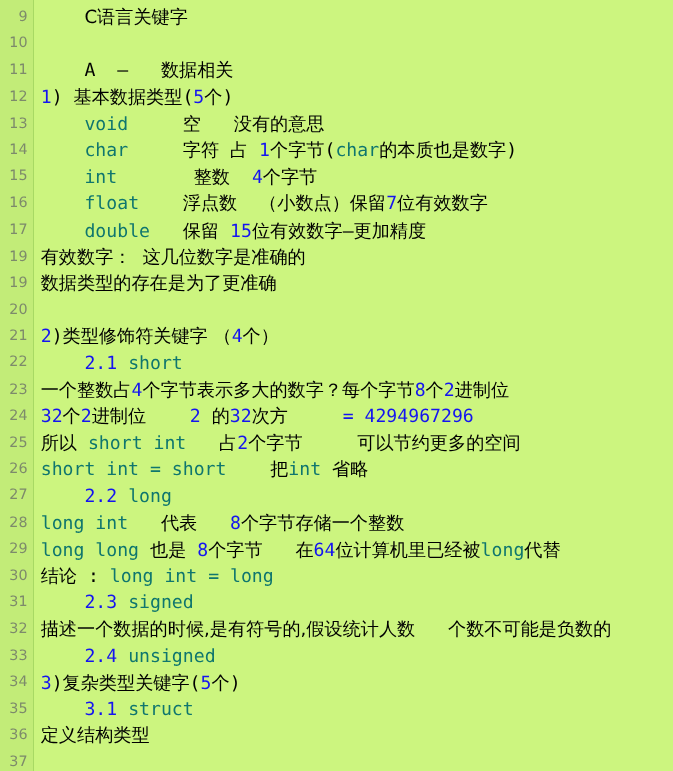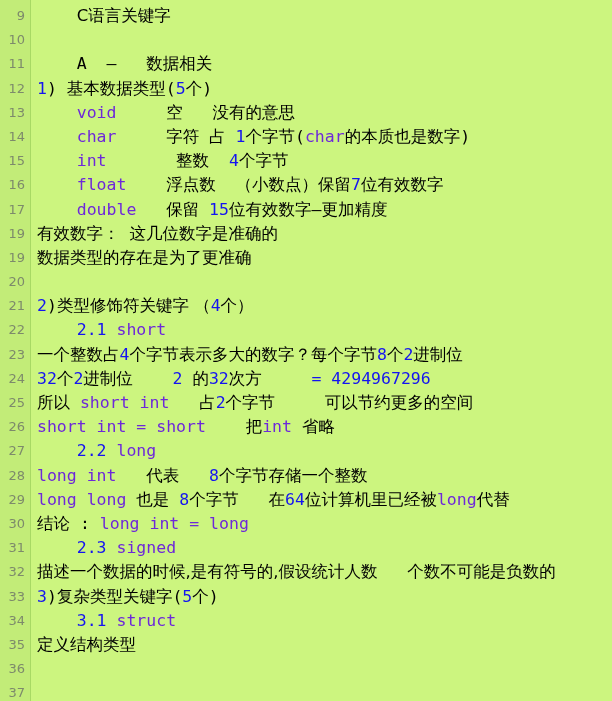--- a/index.html
+++ b/index.html
@@ -57,21 +57,21 @@
     height: 24.2px;
     line-height: 24.2px;
     white-space: pre;
     font-size: 16.5px;
     padding-left: 6px;
     box-sizing: border-box;
     color: #000000;
     font-family: "DejaVu Sans Mono", "Liberation Mono", monospace;
     letter-spacing: 0px;
   }
-  .tok-kw   { color: #6d28d9; }
+  .tok-kw   { color: #0f766e; }
   .tok-num  { color: #1414f0; }
   .tok-txt  { color: #000000; }
   .tok-han  { font-family: "DejaVu Sans", "Liberation Sans", sans-serif; text-align: center; }
 </style>
 </head>
 <body>
 
 <div id="editor">
   <div id="gutter" style="margin-top: -20.2px;">
       <div class="gutter-num">8</div>
@@ -124,17 +124,18 @@
       <div class="code-line"><span class="tok-txt tok-han">一个整数占</span><span class="tok-num">4</span><span class="tok-txt tok-han">个字节表示多大的数字？每个字节</span><span class="tok-num">8</span><span class="tok-txt tok-han">个</span><span class="tok-num">2</span><span class="tok-txt tok-han">进制位</span></div>
       <div class="code-line"><span class="tok-num">32</span><span class="tok-txt tok-han">个</span><span class="tok-num">2</span><span class="tok-txt tok-han">进制位</span><span class="tok-txt">    </span><span class="tok-num">2</span><span class="tok-txt"> </span><span class="tok-txt tok-han">的</span><span class="tok-num">32</span><span class="tok-txt tok-han">次方</span><span class="tok-num">     = </span><span class="tok-num">4294967296</span></div>
       <div class="code-line"><span class="tok-txt tok-han">所以</span><span class="tok-txt"> </span><span class="tok-kw">short int</span><span class="tok-txt">   </span><span class="tok-txt tok-han">占</span><span class="tok-num">2</span><span class="tok-txt tok-han">个字节</span><span class="tok-txt">     </span><span class="tok-txt tok-han">可以节约更多的空间</span></div>
       <div class="code-line"><span class="tok-kw">short int = short</span><span class="tok-txt">    </span><span class="tok-txt tok-han">把</span><span class="tok-kw">int</span><span class="tok-txt"> </span><span class="tok-txt tok-han">省略</span></div>
       <div class="code-line"><span class="tok-txt">    </span><span class="tok-num">2.2</span><span class="tok-txt"> </span><span class="tok-kw">long</span></div>
       <div class="code-line"><span class="tok-kw">long int</span><span class="tok-txt">   </span><span class="tok-txt tok-han">代表</span><span class="tok-txt">   </span><span class="tok-num">8</span><span class="tok-txt tok-han">个字节存储一个整数</span></div>
       <div class="code-line"><span class="tok-kw">long long</span><span class="tok-txt"> </span><span class="tok-txt tok-han">也是</span><span class="tok-txt"> </span><span class="tok-num">8</span><span class="tok-txt tok-han">个字节</span><span class="tok-txt">   </span><span class="tok-txt tok-han">在</span><span class="tok-num">64</span><span class="tok-txt tok-han">位计算机里已经被</span><span class="tok-kw">long</span><span class="tok-txt tok-han">代替</span></div>
       <div class="code-line"><span class="tok-txt tok-han">结论</span><span class="tok-txt"> : </span><span class="tok-kw">long int = long</span></div>
       <div class="code-line"><span class="tok-txt">    </span><span class="tok-num">2.3</span><span class="tok-txt"> </span><span class="tok-kw">signed</span></div>
       <div class="code-line"><span class="tok-txt tok-han">描述一个数据的时候,是有符号的,假设统计人数</span><span class="tok-txt">   </span><span class="tok-txt tok-han">个数不可能是负数的</span></div>
+      <div class="code-line"><span class="tok-txt">    </span><span class="tok-num">2.4</span><span class="tok-txt"> </span><span class="tok-kw">unsigned</span></div>
       <div class="code-line"><span class="tok-num">3</span><span class="tok-txt">)</span><span class="tok-txt tok-han">复杂类型关键字</span><span class="tok-txt">(</span><span class="tok-num">5</span><span class="tok-txt tok-han">个</span><span class="tok-txt">)</span></div>
       <div class="code-line"><span class="tok-txt">    </span><span class="tok-num">3.1</span><span class="tok-txt"> </span><span class="tok-kw">struct</span></div>
       <div class="code-line"><span class="tok-txt tok-han">定义结构类型</span></div>
     </div>
 </div>
 
 </body></html>

